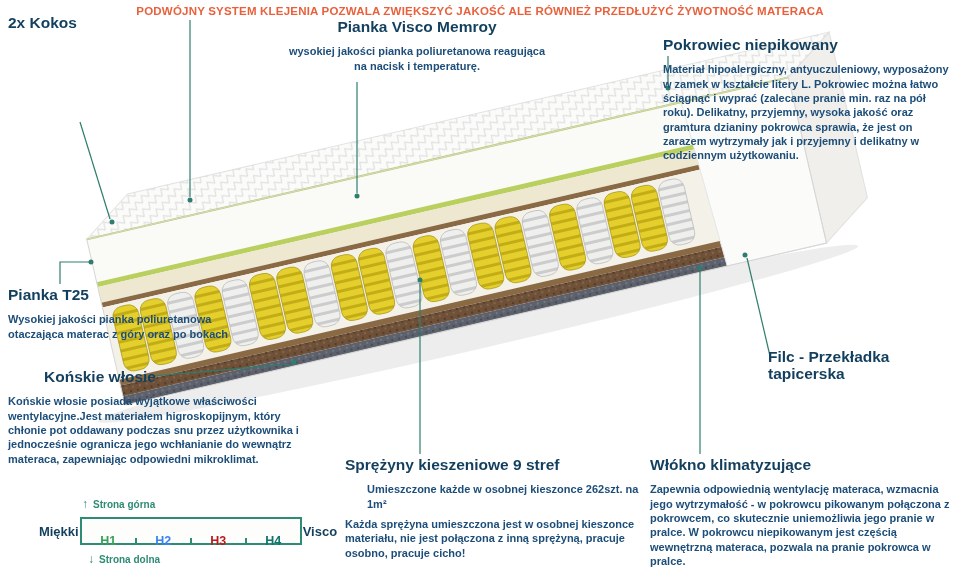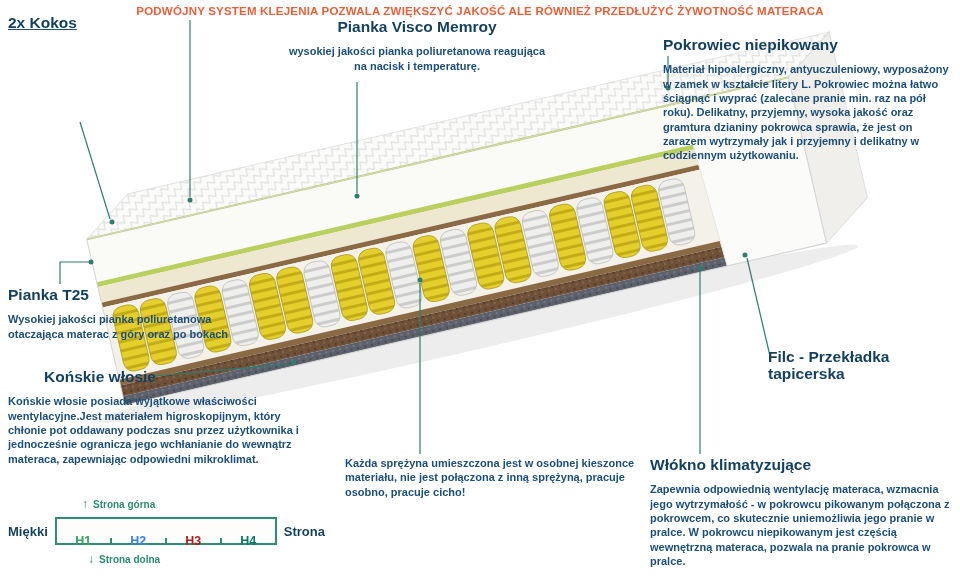--- a/index.html
+++ b/index.html
@@ -8,37 +8,37 @@
     font-family:"Liberation Sans",sans-serif;overflow:hidden;
   }
   .header{
     position:absolute;top:5px;left:0;right:0;text-align:center;
     font-size:11.5px;font-weight:bold;color:#e8613c;letter-spacing:.2px;
   }
   svg.illo{position:absolute;left:0;top:0;width:960px;height:576px;}
   .block{position:absolute;color:#1d4e79;}
   .block .title{margin:0 0 9px 0;font-size:15.5px;font-weight:bold;color:#133f5e;line-height:1.12;}
   .block .body{margin:0;font-size:11px;font-weight:bold;line-height:1.3;}
-  .b-kokos{left:8px;top:14px;width:205px;text-decoration:underline;}
+  .b-kokos{left:8px;top:14px;width:205px;}
   .b-visco{left:282px;top:18px;width:270px;text-align:center;}
   .b-pokrowiec{left:663px;top:36px;width:292px;}
   .b-t25{left:8px;top:286px;width:228px;}
   .b-wlosie{left:8px;top:368px;width:300px;}
   .b-wlosie .title{margin-left:36px;}
   .b-filc{left:768px;top:348px;width:188px;}
   .b-wlokno{left:650px;top:456px;width:306px;}
   .b-sprezyny{left:345px;top:456px;width:295px;}
   .b-sprezyny .ind{margin-left:22px;}
   .b-sprezyny .body + .body{margin-top:6px;}
   .scale{position:absolute;left:8px;top:497px;width:360px;font-weight:bold;}
   .note{color:#2e8b74;font-size:10px;display:flex;gap:5px;align-items:center;}
   .note.top{margin-left:74px;margin-bottom:6px;}
   .note.bottom{margin-left:80px;margin-top:7px;}
   .note .arr{font-size:12px;}
-  .scale .row{display:flex;align-items:center;gap:7px;}
+  .scale .row{display:flex;align-items:center;gap:1px;justify-content:center;}
   .endlab{color:#133f5e;font-size:13px;}
   .box{display:flex;width:218px;height:24px;border:2px solid #2e8b74;background:#fdfdfb;}
   .cell{flex:1;display:flex;align-items:center;justify-content:center;font-size:12.5px;border-left:2px solid #2e8b74;cursor:pointer;margin-top:19px;}
   .cell:first-child{border-left:none;}
   .c0{color:#3aa05a}.c1{color:#3b82f6}.c2{color:#b91c1c}.c3{color:#0f766e}
 </style>
 </head>
 <body>
 
 <svg class="illo" viewBox="0 0 960 576" aria-hidden="true">
@@ -173,35 +173,37 @@
 <section class="block b-filc">
   <h2 class="title">Filc - Przekładka tapicerska</h2>
 </section>
 
 <section class="block b-wlokno">
   <h2 class="title">Włókno klimatyzujące</h2>
   <p class="body">Zapewnia odpowiednią wentylację materaca, wzmacnia jego wytrzymałość - w pokrowcu pikowanym połączona z pokrowcem, co skutecznie uniemożliwia jego pranie w pralce. W pokrowcu niepikowanym jest częścią wewnętrzną materaca, pozwala na pranie pokrowca w pralce.</p>
 </section>
 
 <section class="block b-sprezyny">
+  <h2 class="title">Sprężyny kieszeniowe 9 stref</h2>
+  <p class="body ind">Umieszczone każde w osobnej kieszonce 262szt. na 1m²</p>
   <p class="body">Każda sprężyna umieszczona jest w osobnej kieszonce materiału, nie jest połączona z inną sprężyną, pracuje osobno, pracuje cicho!</p>
 </section>
 
 <div class="scale">
   <div class="note top">
     <span class="arr">↑</span>
     <span>Strona górna</span>
   </div>
   <div class="row">
     <span class="endlab">Miękki</span>
     <div class="box">
       <span class="cell c0">H1</span>
       <span class="cell c1">H2</span>
       <span class="cell c2">H3</span>
       <span class="cell c3">H4</span>
     </div>
-    <span class="endlab">Strona</span>
+    <span class="endlab">Visco</span>
   </div>
   <div class="note bottom">
     <span class="arr">↓</span>
     <span>Strona dolna</span>
   </div>
 </div>
 
 </body></html>

